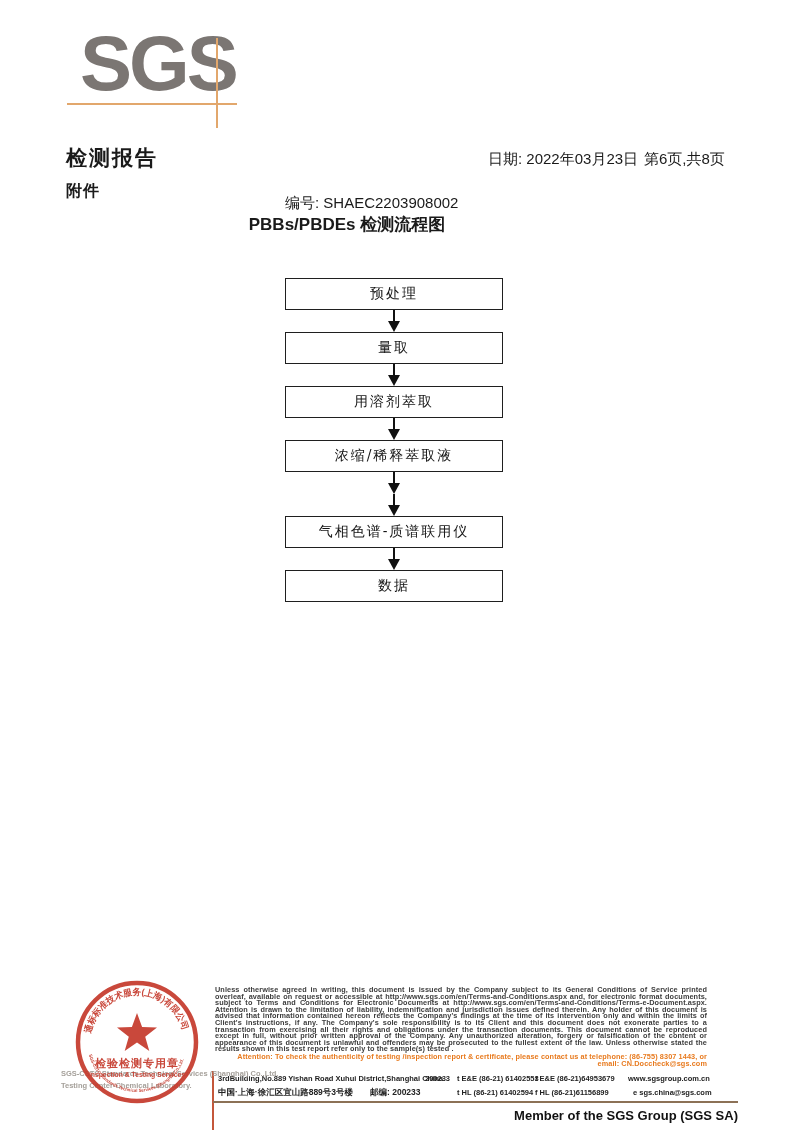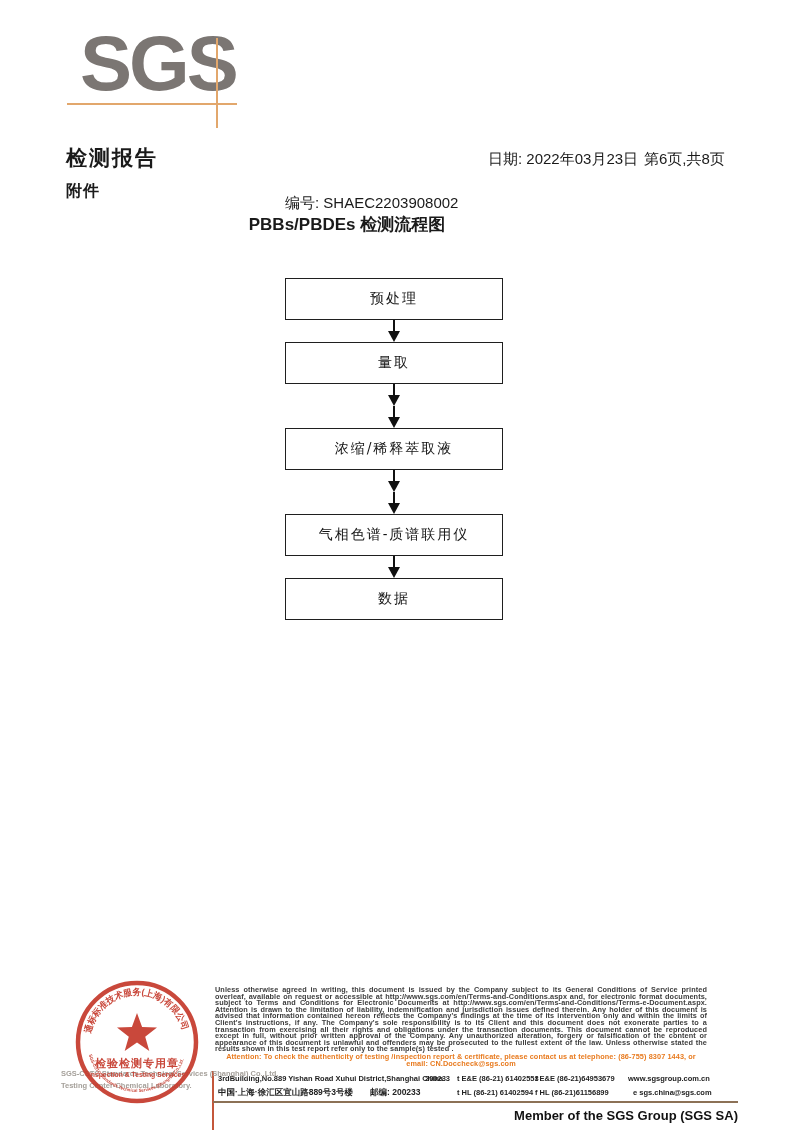--- a/index.html
+++ b/index.html
@@ -20,39 +20,39 @@
   
   .report-title { position:absolute; left:66px; top:144px; font-size:21px; font-weight:bold; letter-spacing:2px; }
   .hdr-no   { position:absolute; left:285px; top:150px; font-size:15px;margin-top:44px; }
   .hdr-date { position:absolute; left:488px; top:150px; font-size:15px; }
   .hdr-page { position:absolute; left:644px; top:150px; font-size:15px; }
   .attachment { position:absolute; left:66px; top:181px; font-size:16px; font-weight:bold; letter-spacing:1px; }
   
   .flow-title { position:absolute; left:0; top:213px; width:694px; text-align:center; font-size:17px; font-weight:bold; }
   .flow { position:absolute; left:285px; top:278px; width:218px; }
   .fbox {
-    height:42px; border:1.5px solid #1f1f1f; background:#fff;
+    height:32px; border:1.5px solid #1f1f1f; background:#fff;
     display:flex; align-items:center; justify-content:center;
     font-family:"DejaVu Serif","Liberation Serif",serif;
     font-size:14px; letter-spacing:2px; color:#141414;
   }
   .arrow { position:relative; height:22px; }
   .arrow::before { content:""; position:absolute; left:50%; top:0; width:2px; height:13px; background:#111; transform:translateX(-50%); }
   .arrow::after  { content:""; position:absolute; left:50%; top:11px; transform:translateX(-50%);
                    border-left:6px solid transparent; border-right:6px solid transparent; border-top:11px solid #111; }
   
   .stamp-svg { position:absolute; left:66px; top:971px; z-index:3; opacity:.92; }
   .company-gray { position:absolute; left:61px; top:1068px; z-index:1; color:#a5a09a; font-size:7.5px; font-weight:bold; line-height:12px; }
   
   .legal {
     position:absolute; left:215px; top:987px; width:492px;
     font-size:7.3px; font-weight:bold; line-height:6.6px;
     text-align:justify; color:#3d3d3d; letter-spacing:.1px;
   }
-  .legal-attention { color:#e87a1e; margin-top:1px; text-align:center; }
+  .legal-attention { color:#e87a1e; margin-top:1px; text-align:right; }
   
   .v-rule { position:absolute; left:212px; top:1071px; width:2px; height:59px; background:#c4573b; }
   .h-rule { position:absolute; left:213px; top:1101px; width:525px; height:2px; background:#8c7156; }
   .addr { position:absolute; font-size:7.5px; font-weight:bold; color:#222; white-space:nowrap; }
   .addr-cn { font-size:8.5px; }
   .member { position:absolute; top:1108px; right:62px; font-size:13px; font-weight:bold; color:#111; }
 </style>
 </head>
 <body>
 
@@ -67,20 +67,21 @@
   <div class="hdr-date">日期: 2022年03月23日</div>
   <div class="hdr-page">第6页,共8页</div>
   <div class="attachment">附件</div>
 
   <div class="flow-title">PBBs/PBDEs 检测流程图</div>
   <div class="flow">
     <div class="fbox">预处理</div>
     <div class="arrow"></div>
     <div class="fbox">量取</div>
     <div class="arrow"></div>
+    <div class="fbox">用溶剂萃取</div>
     <div class="arrow"></div>
     <div class="fbox">浓缩/稀释萃取液</div>
     <div class="arrow"></div>
     <div class="arrow"></div>
     <div class="fbox">气相色谱-质谱联用仪</div>
     <div class="arrow"></div>
     <div class="fbox">数据</div>
   </div>
 
   <div class="company-gray">

